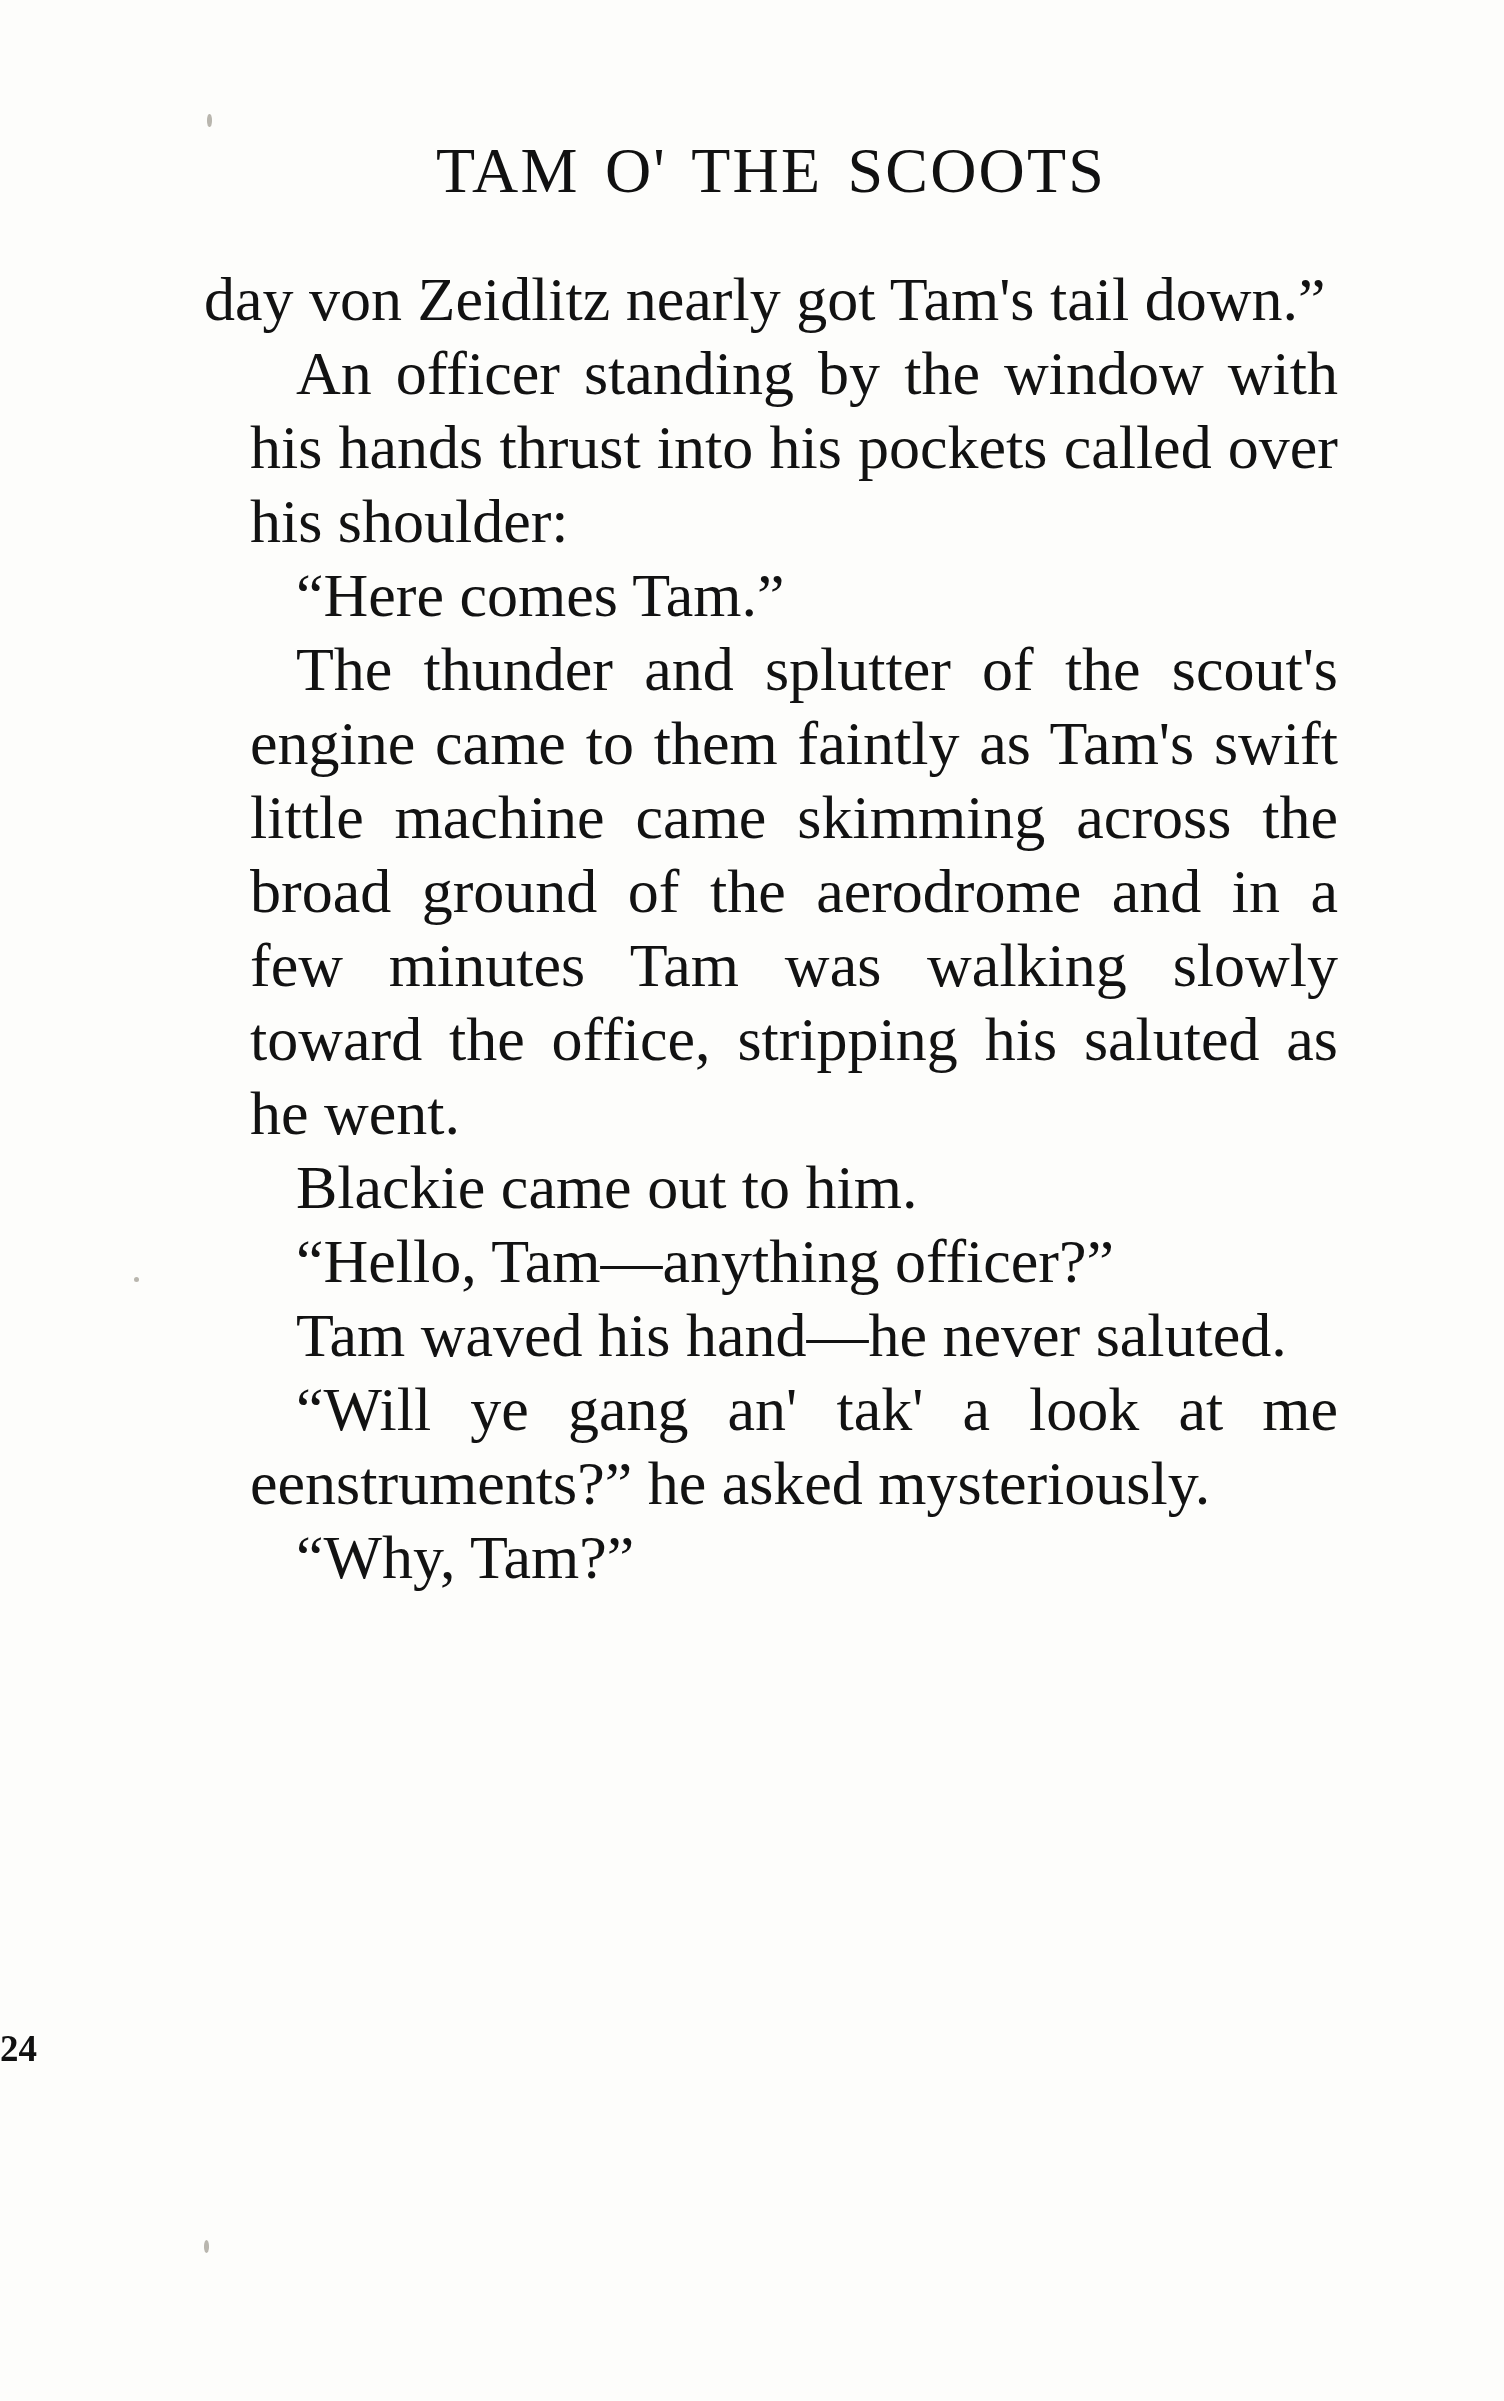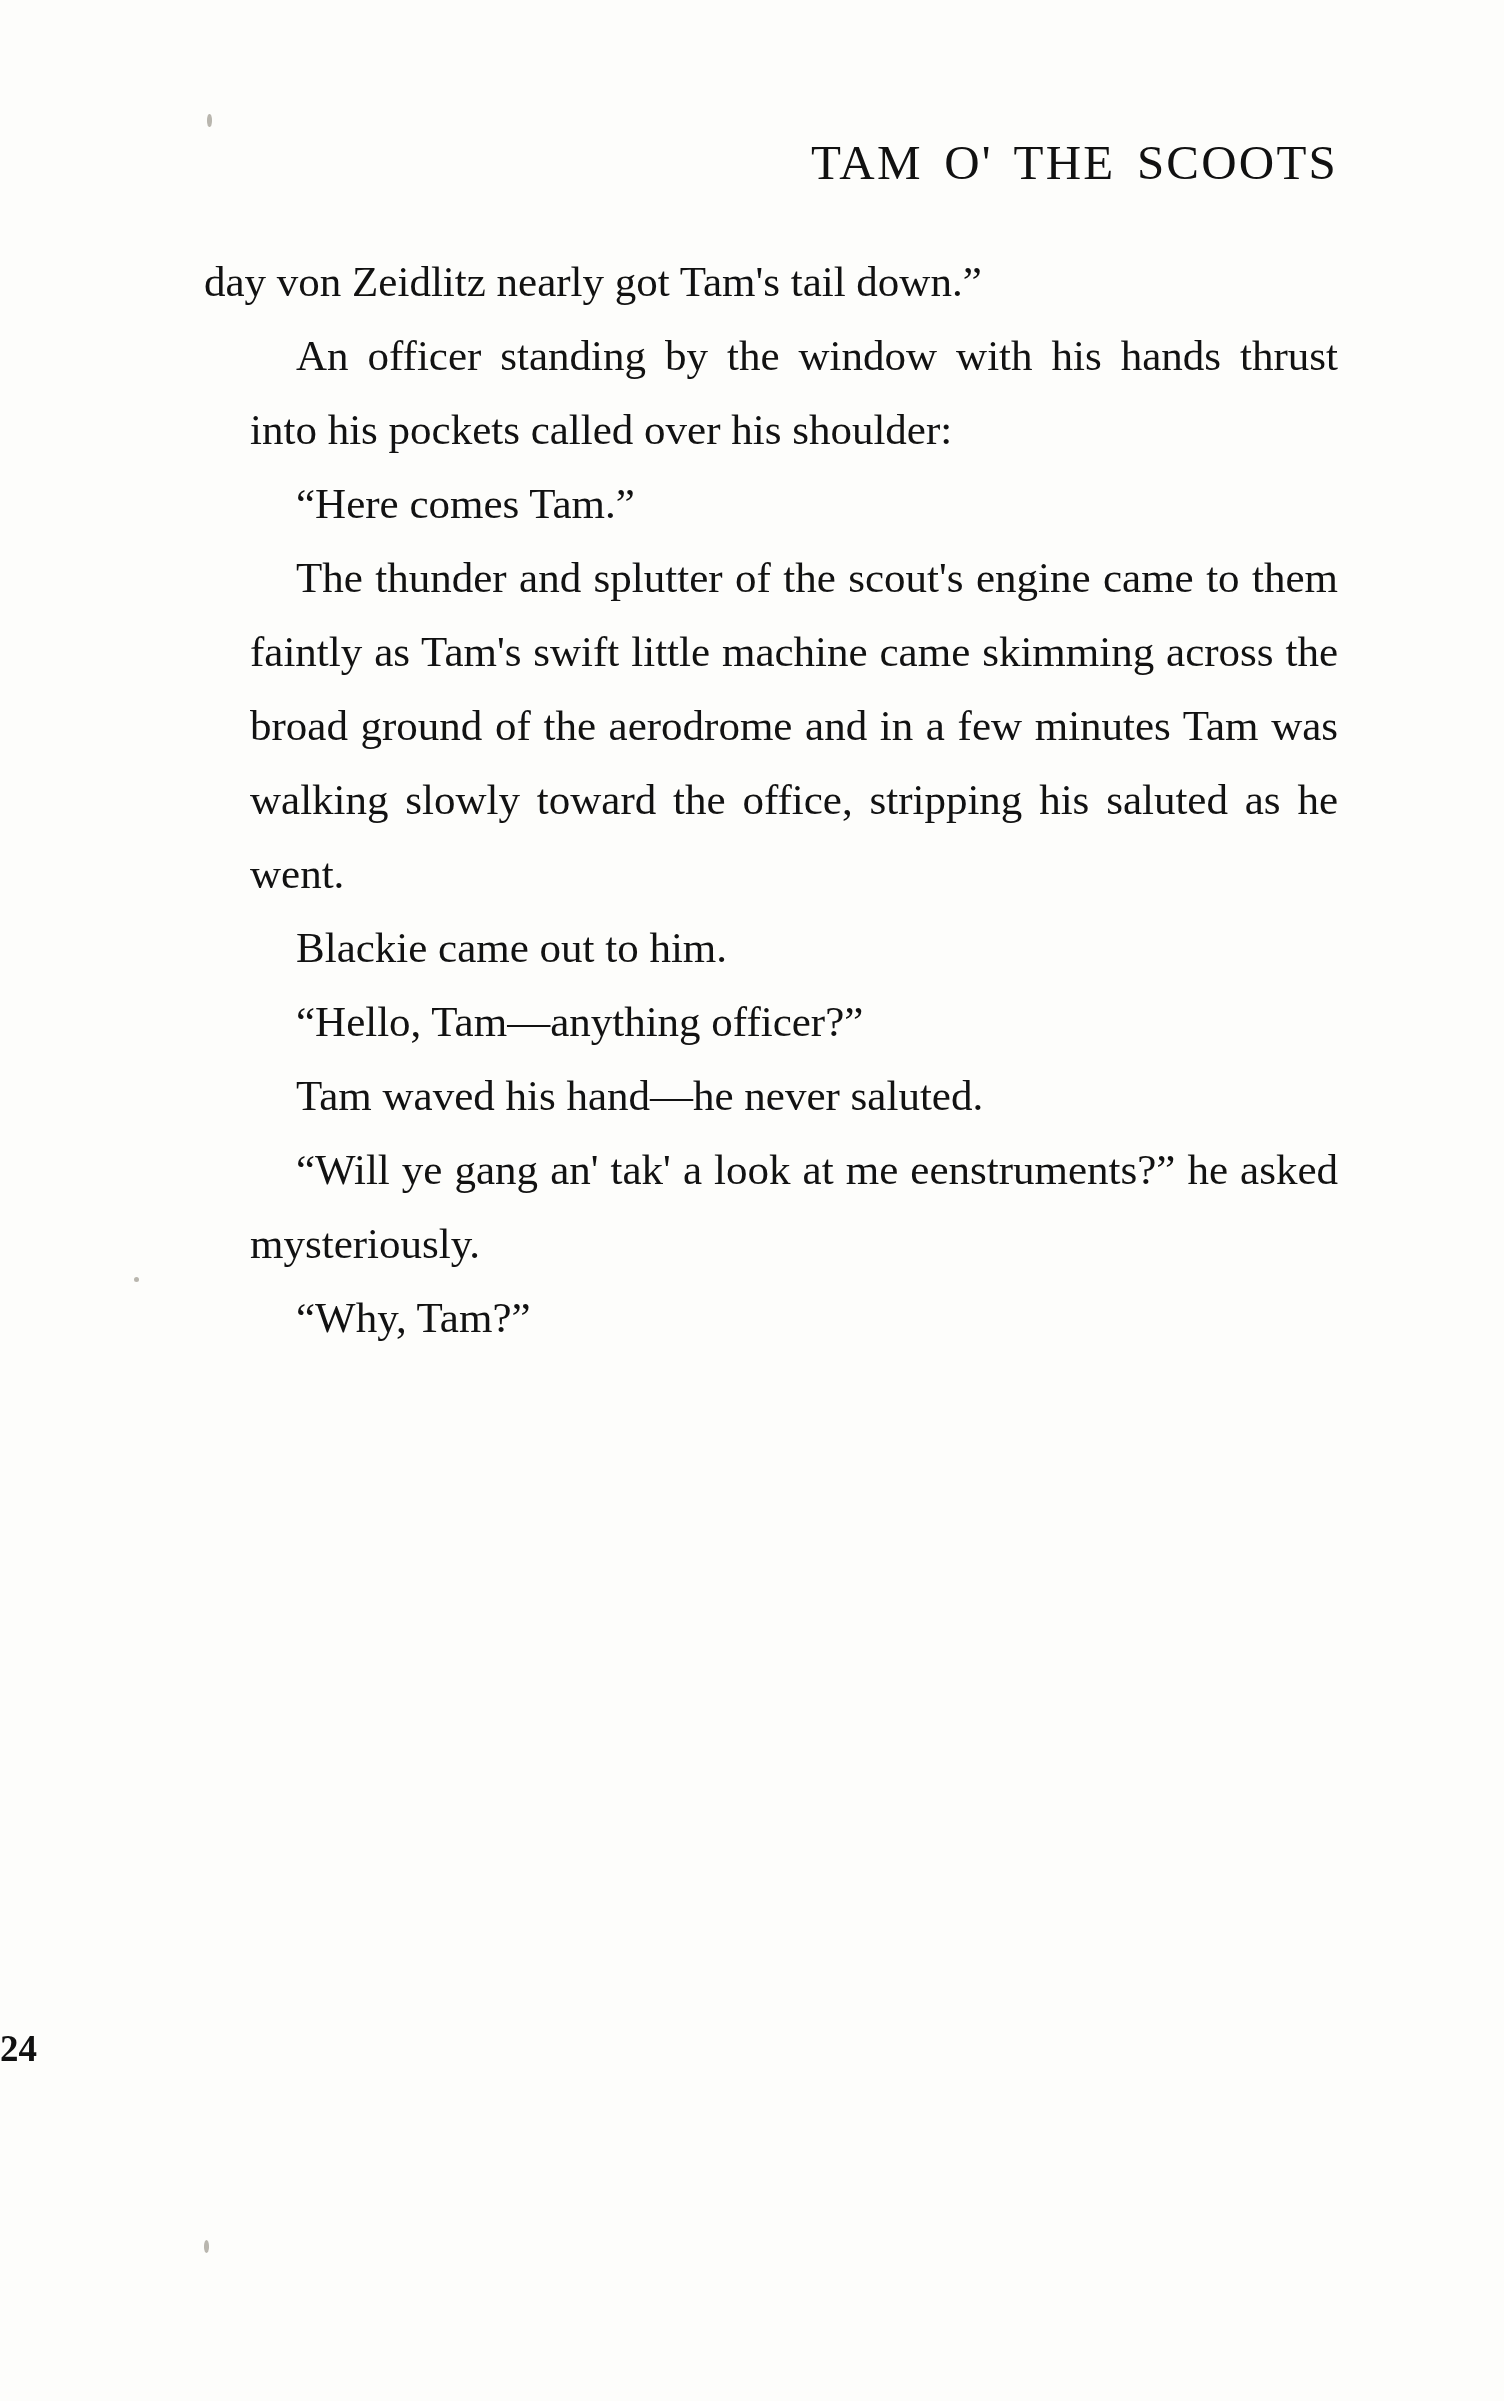--- a/index.html
+++ b/index.html
@@ -20,31 +20,31 @@
     height: 2401px;
     background: #fdfdfb;
   }
   .page-inner {
     position: absolute;
     left: 204px;
     top: 134px;
     width: 1134px;
   }
   .running-head {
-    text-align: right;
-    font-size: 49px;
+    text-align: center;
+    font-size: 64px;
     letter-spacing: 2.2px;
     font-weight: 400;
     margin: 0 0 54px 0;
     font-family: "Liberation Serif", serif;
     color: #111111;
     word-spacing: 7.1px;
   }
   .body-text {
-    font-size: 43px;
+    font-size: 62px;
     line-height: 74px;
     text-align: justify;
     text-justify: inter-word;
     color: #121212;
   }
   .body-text p {
     margin: 0;
   }
   .body-text p.indent {
     text-indent: 46px;

